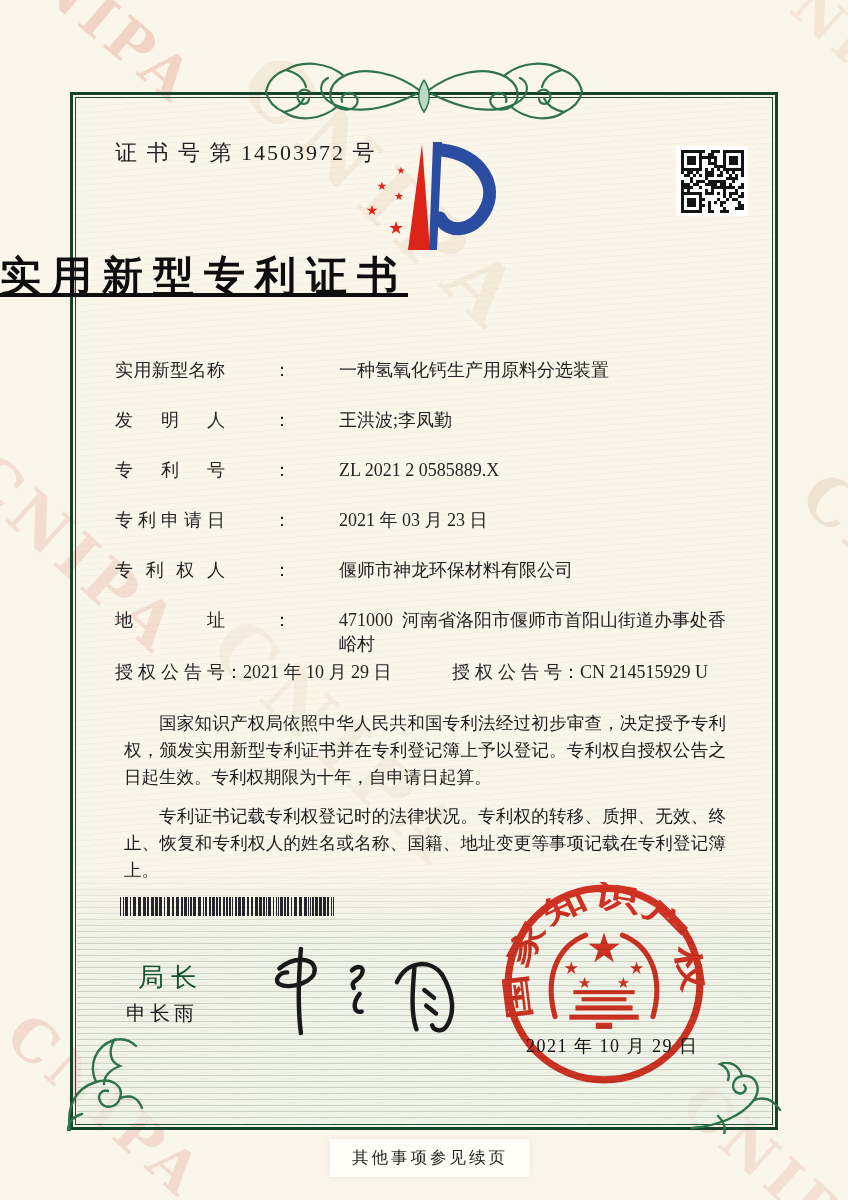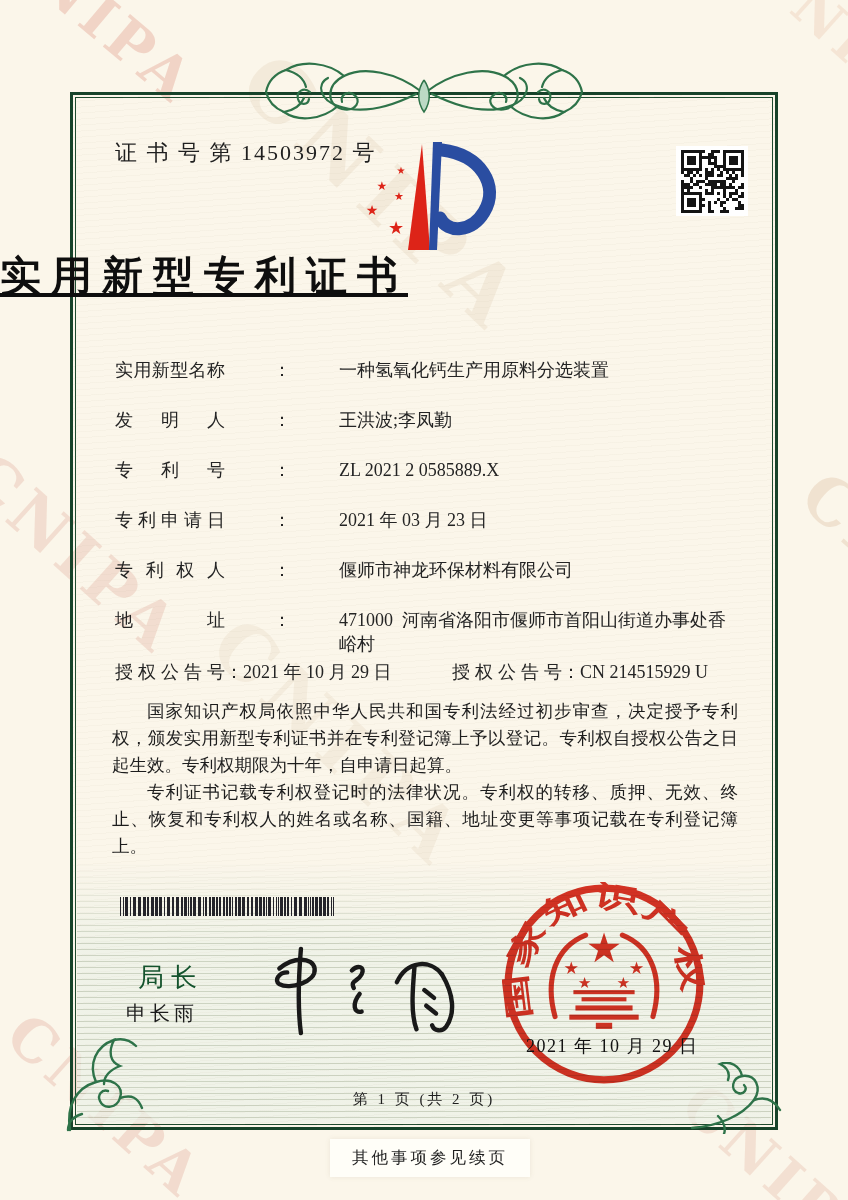--- a/index.html
+++ b/index.html
@@ -62,21 +62,21 @@
   .field-value{white-space:pre-wrap;}
   .grant-row{position:absolute;left:115px;top:660px;width:625px;z-index:2;font-size:18px;color:#242424;line-height:24px;}
   .grant-left{display:inline-flex;}
   .grant-right{position:absolute;left:337px;top:0;display:inline-flex;}
 
   
   .body-text{
     position:absolute;left:112px;top:698px;width:626px;z-index:2;
     font-size:17.5px;line-height:27px;color:#1d1d1d;text-align:justify;
   }
-  .body-text p{margin:0;text-indent:2em;}
+  .body-text p{margin:12px;text-indent:2em;}
 
   
   .barcode{position:absolute;left:120px;top:897px;z-index:2;}
   .director-title{position:absolute;left:138px;top:960px;font-size:26px;letter-spacing:7px;color:#14532d;z-index:2;}
   .director-name{position:absolute;left:126px;top:1000px;font-size:20px;letter-spacing:4px;color:#1c1c1c;z-index:2;text-align:center;}
   .signature{position:absolute;left:250px;top:944px;z-index:2;}
   .seal{position:absolute;left:502px;top:882px;width:204px;height:204px;z-index:4;mix-blend-mode:multiply;opacity:.95;}
   .seal-date{position:absolute;left:526px;top:1034px;font-size:18px;letter-spacing:1.5px;color:#121212;z-index:5;}
   .page-footer{position:absolute;left:0;right:0;top:1090px;text-align:center;font-size:15px;letter-spacing:3px;color:#1f1f1f;z-index:2;}
   .cont-note{
@@ -541,16 +541,15 @@
       <rect x="66" y="130" width="68" height="5"></rect>
       <rect x="92" y="138" width="16" height="6"></rect>
     </g>
     <g stroke="#d8291a" stroke-width="5" fill="none" stroke-linecap="round">
       <path d="M52,132 C42,96 52,64 82,52"></path>
       <path d="M148,132 C158,96 148,64 118,52"></path>
     </g>
   </svg>
   <div class="seal-date">2021 年 10 月 29 日</div>
 
-  <div class="page-footer">第 1 页 (共 2 页)</div>
   <div class="cont-note">其他事项参见续页</div>
 
 </div>
 
 </body></html>

